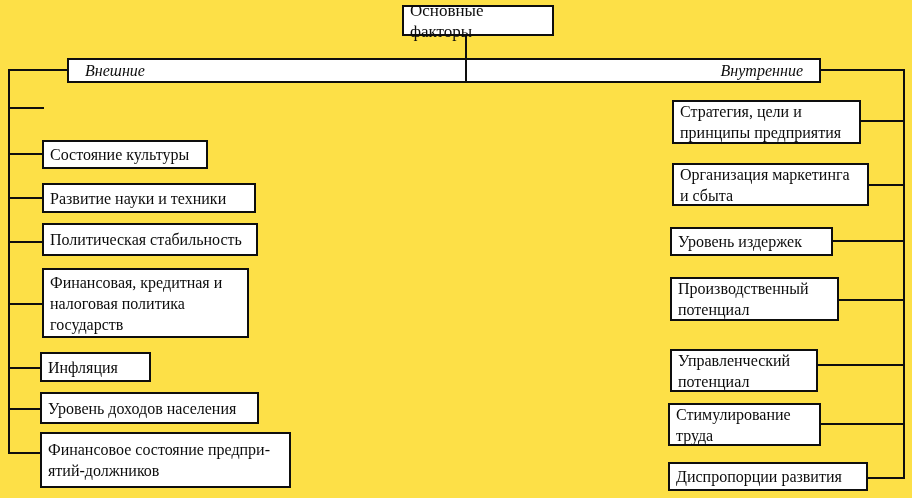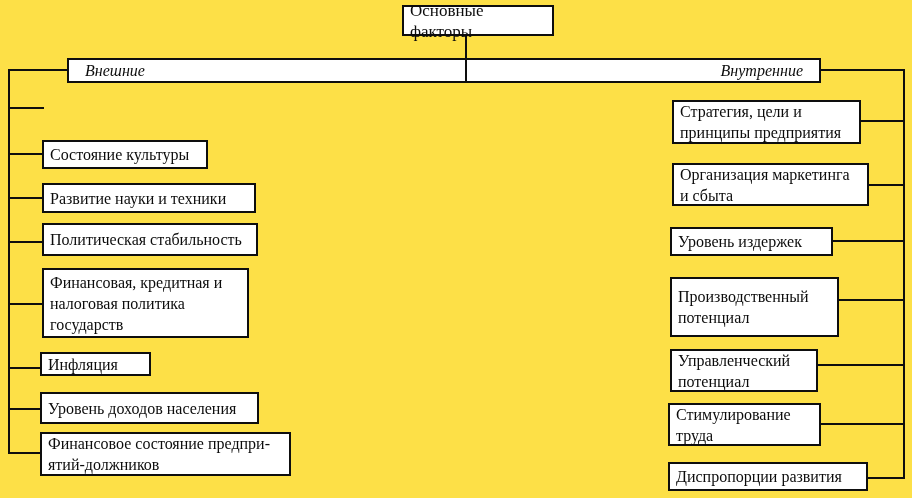--- a/index.html
+++ b/index.html
@@ -24,28 +24,28 @@
   
   .n-title   { left:402px; top:5px;   width:152px; height:31px; }
   .n-ext-hdr { left:67px;  top:58px;  width:400px; height:25px; }
   .n-int-hdr { left:465px; top:58px;  width:356px; height:25px; }
 
   .n-l1 { left:42px; top:93px;  width:107px; height:30px; }
   .n-l2 { left:42px; top:140px; width:166px; height:29px; }
   .n-l3 { left:42px; top:183px; width:214px; height:30px; }
   .n-l4 { left:42px; top:223px; width:216px; height:33px; }
   .n-l5 { left:42px; top:268px; width:207px; height:70px; }
-  .n-l6 { left:40px; top:352px; width:111px; height:24px; }
+  .n-l6 { left:40px; top:352px; width:111px; height:30px; }
   .n-l7 { left:40px; top:392px; width:219px; height:32px; }
-  .n-l8 { left:40px; top:432px; width:251px; height:44px; }
+  .n-l8 { left:40px; top:432px; width:251px; height:56px; }
 
   .n-r1 { left:672px; top:100px; width:189px; height:44px; }
   .n-r2 { left:672px; top:163px; width:197px; height:43px; }
   .n-r3 { left:670px; top:227px; width:163px; height:29px; }
-  .n-r4 { left:670px; top:277px; width:169px; height:60px; }
+  .n-r4 { left:670px; top:277px; width:169px; height:44px; }
   .n-r5 { left:670px; top:342px; width:148px; height:43px;margin-top:7px; }
   .n-r6 { left:668px; top:403px; width:153px; height:43px; }
   .n-r7 { left:668px; top:462px; width:200px; height:29px; }
 
   
   .c-title-v   { left:465px; top:36px;  width:2px;  height:22px; }
   .c-lrail-h   { left:8px;   top:69px;  width:61px; height:2px; }
   .c-lrail-v   { left:8px;   top:69px;  width:2px;  height:384px; }
   .c-rrail-h   { left:819px; top:69px;  width:86px; height:2px; }
   .c-rrail-v   { left:903px; top:69px;  width:2px;  height:409px; }

